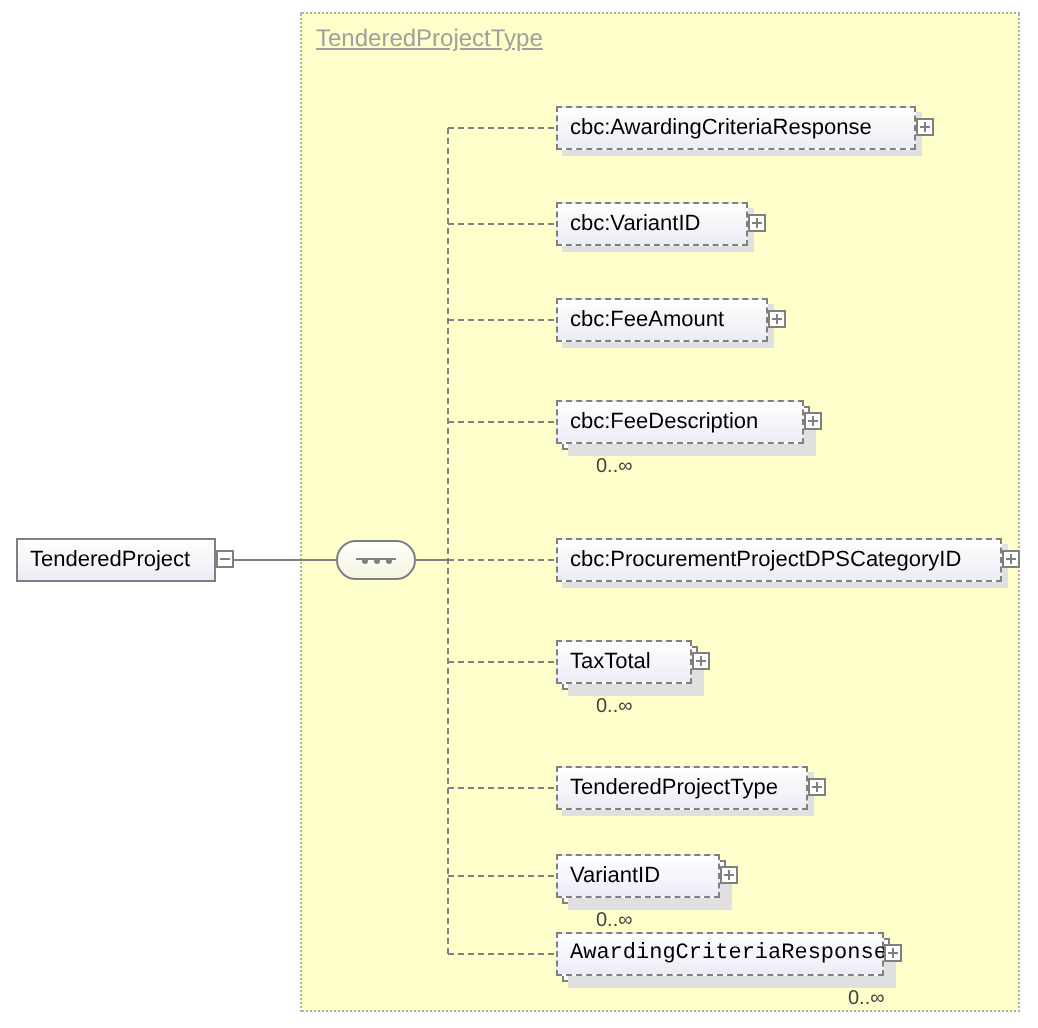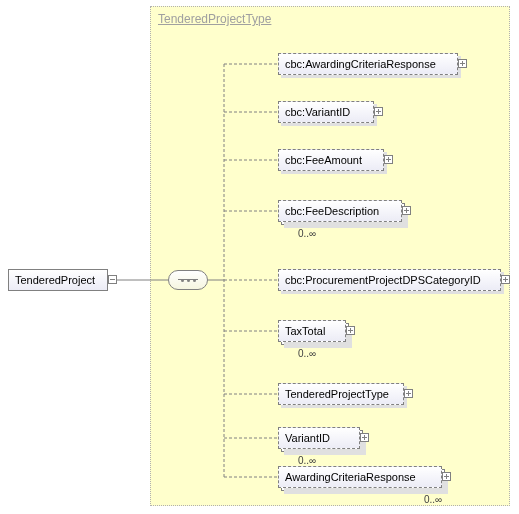--- a/index.html
+++ b/index.html
@@ -276,20 +276,20 @@
     <div class="outer" style="width:82px; height:22px;">
       <div class="inner"><span>VariantID</span></div>
     </div>
     <div class="tog plus" style="left:82px; top:6px;"></div>
   </div>
   <div class="card" style="left:298px; top:455px;">0..∞</div>
 
   <div class="child optional" style="left:278px; top:466px;">
     <div class="stack" style="left:3px; top:3px; width:164px; height:22px;"></div>
     <div class="shadow" style="left:6px; top:6px; width:164px; height:22px;"></div>
-    <div class="outer" style="width:164px; height:22px;">
+    <div class="outer" style="width:164px; height:22px;font-family:Liberation Mono, monospace;">
       <div class="inner"><span>AwardingCriteriaResponse</span></div>
     </div>
     <div class="tog plus" style="left:164px; top:6px;"></div>
   </div>
   <div class="card" style="left:424px; top:494px;">0..∞</div>
 
 </div>
 
 </body></html>

